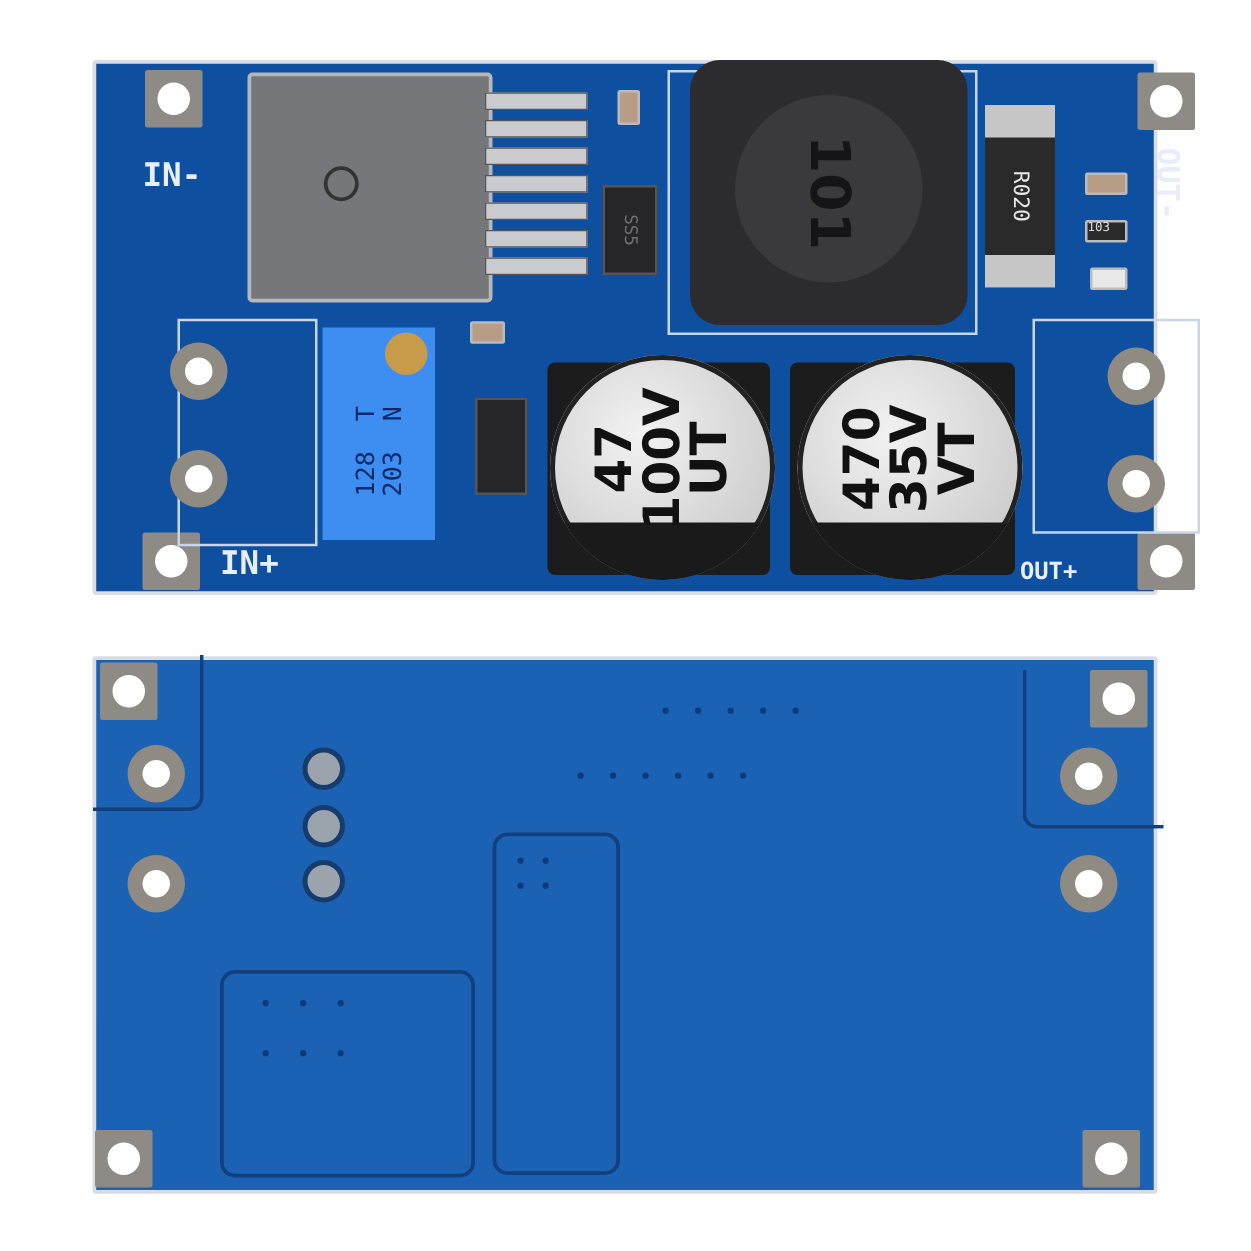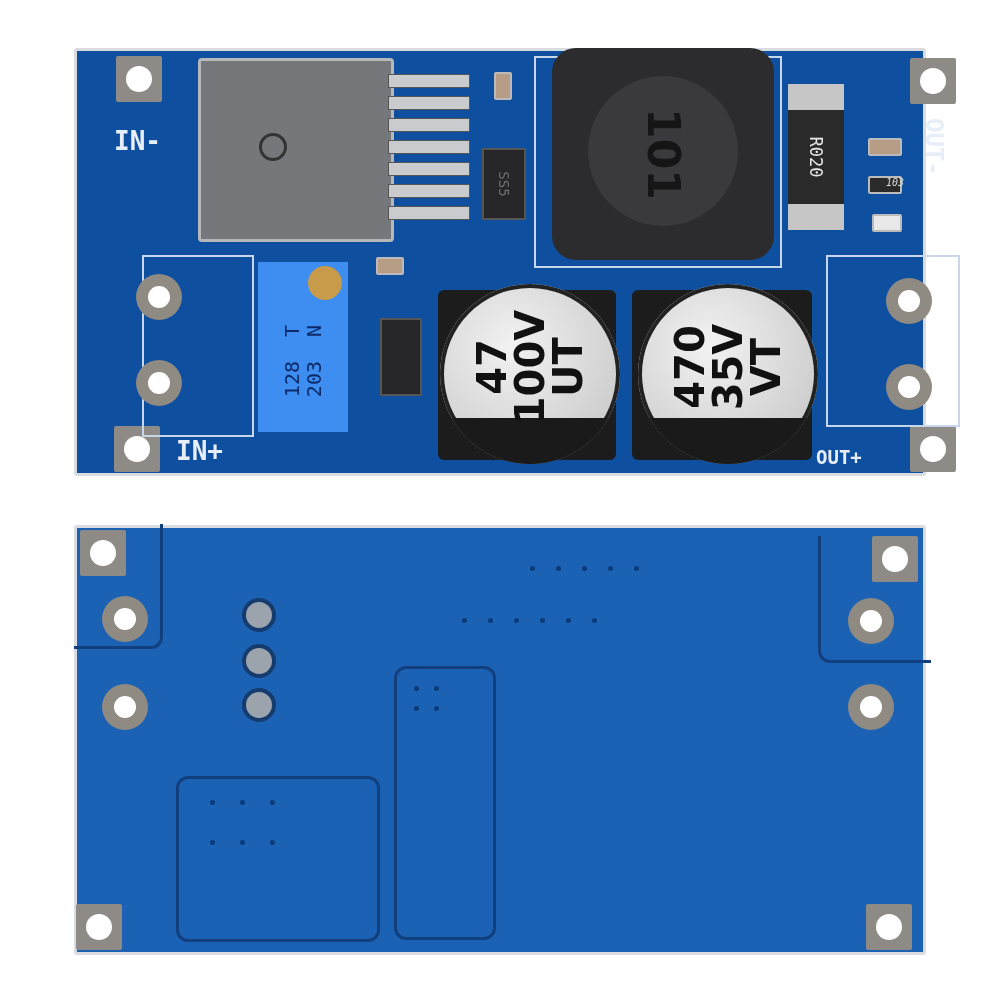--- a/index.html
+++ b/index.html
@@ -71,21 +71,21 @@
   <div class="pin" style="top:118px;"></div>
   <div class="pin" style="top:140px;"></div>
   <div class="pin" style="top:162px;"></div>
   <div class="pin" style="top:184px;"></div>
   <div class="pin" style="top:206px;"></div>
 
   <div class="smd" style="left:458px;top:72px;width:14px;height:24px;"></div>
   <div class="smd" style="left:340px;top:257px;width:24px;height:14px;"></div>
   <div class="smd" style="left:832px;top:138px;width:30px;height:14px;"></div>
   <div class="smd" style="left:832px;top:176px;width:30px;height:14px;background:#2a2a2a;">
-      <span style="position:absolute;left:16px;top:-1px;color:#ddd;font-size:10px;font-style:italic;">103</span>
+      <span style="position:absolute;left:0;top:-1px;color:#ddd;font-size:10px;">103</span>
     </div>
   <div class="smd" style="left:836px;top:214px;width:26px;height:14px;background:#e8e8e8;"></div>
 
   <div class="diode" style="left:446px;top:148px;width:40px;height:68px;">
       <span class="diode-txt">SS5</span>
     </div>
 
   <div class="diode" style="left:344px;top:318px;width:38px;height:74px;"></div>
 
   <div class="pot">

